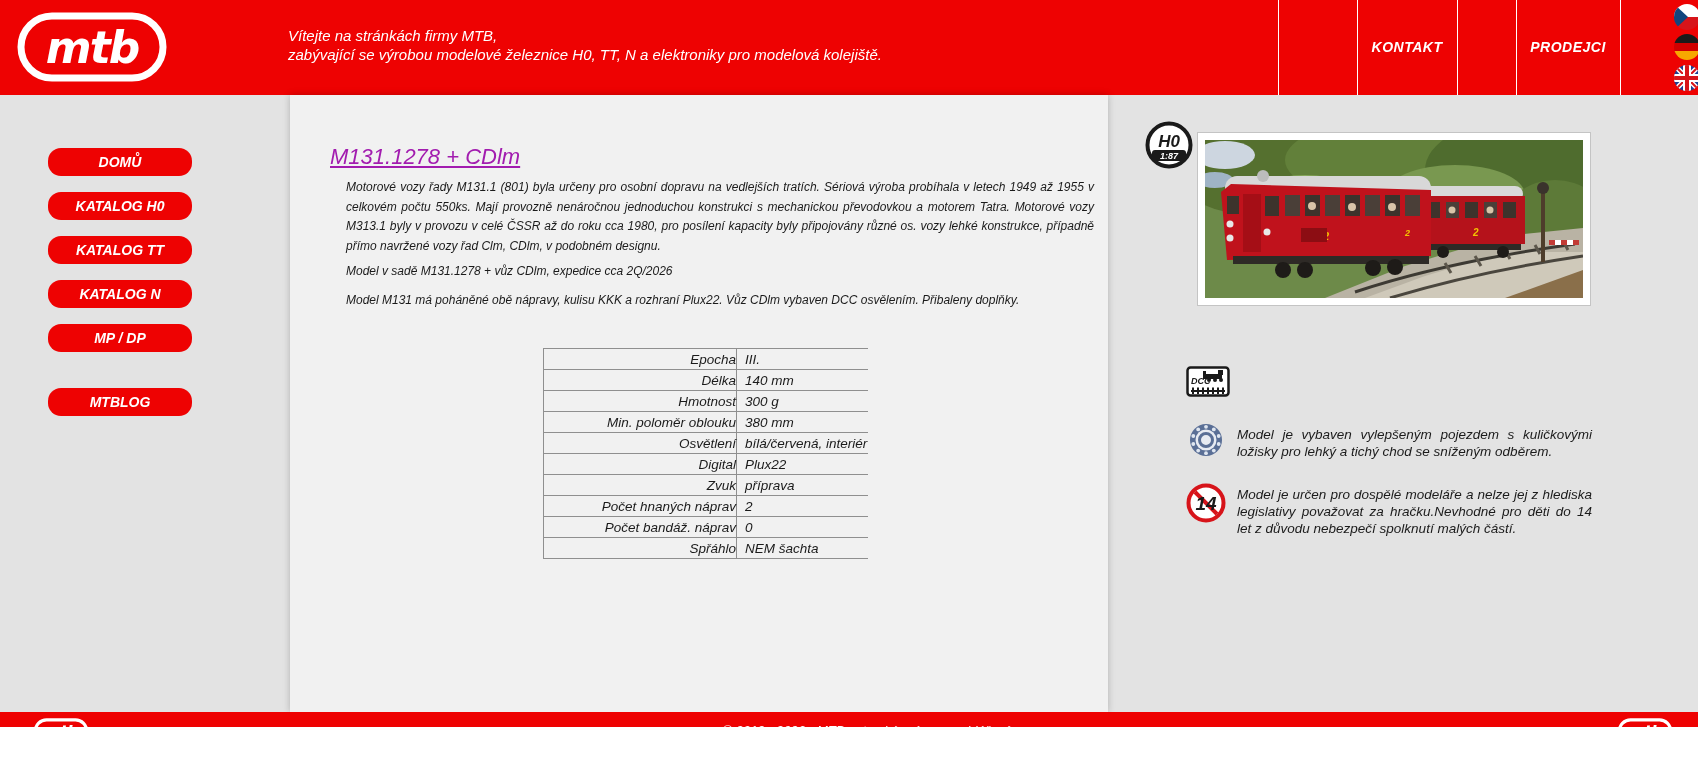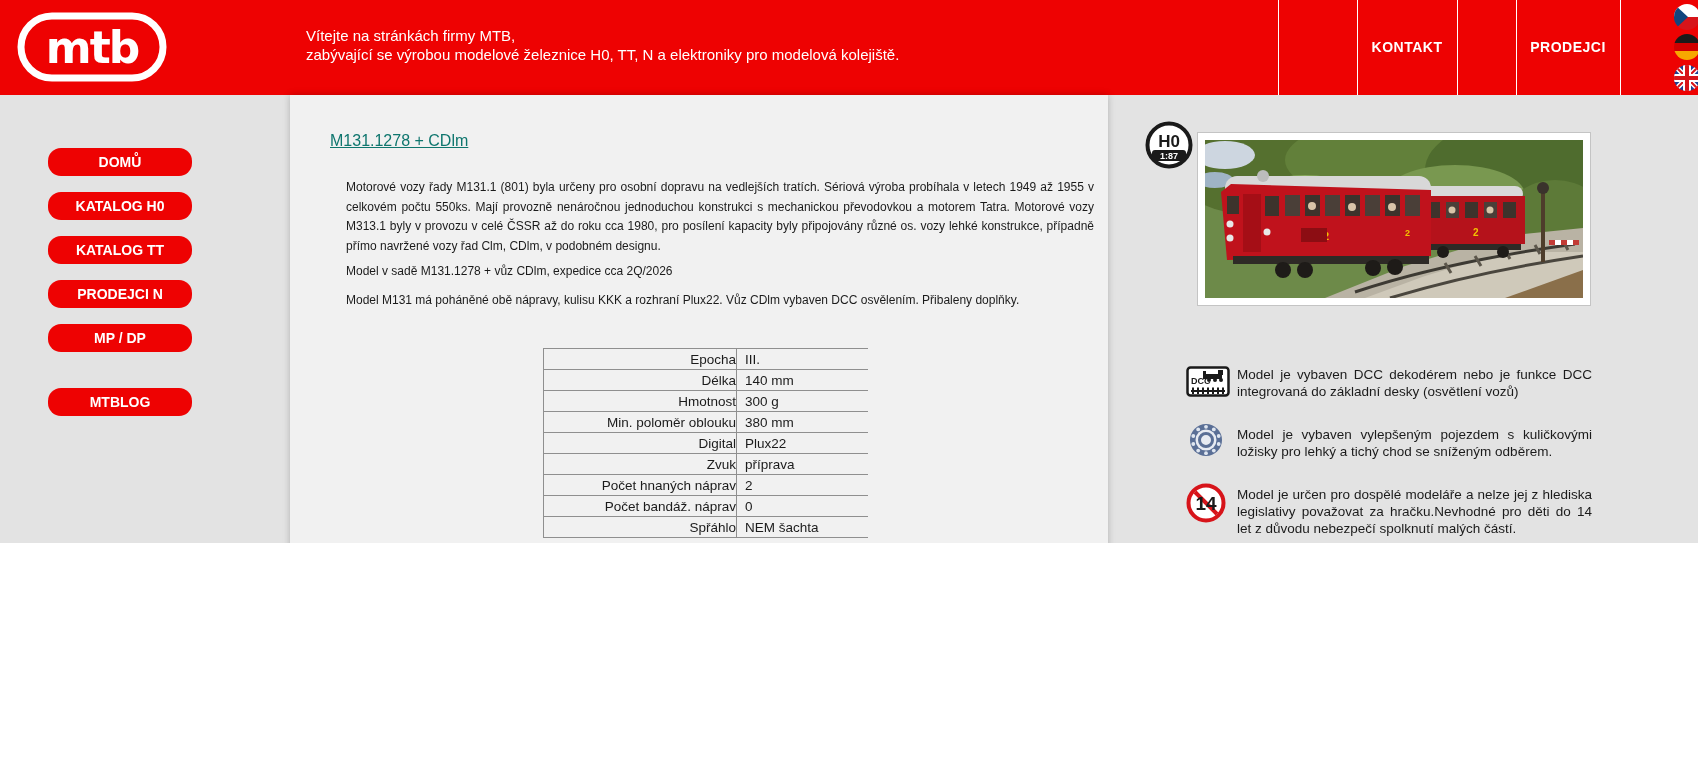--- a/index.html
+++ b/index.html
@@ -1,36 +1,37 @@
 <!DOCTYPE html>
 <html><head>
 <meta charset="utf-8">
 <style>
   html,body{margin:0;padding:0;}
   .page{
-    position:relative; width:1698px; height:543px; overflow:hidden;
+    position:relative; width:1698px; height:727px; overflow:hidden;
     background:#e3e3e3;
     font-family:"Liberation Sans","DejaVu Sans",sans-serif;
     color:#1b1b1b;
+    font-style:italic;
   }
   
   .header{position:absolute;left:0;top:0;width:1698px;height:95px;background:#ee0202;}
   .header-logo{position:absolute;left:16px;top:11px;}
-  .welcome{position:absolute;left:306px;top:26px;color:#fff;font-size:15px;line-height:19px;white-space:nowrap;}
+  .welcome{position:absolute;left:288px;top:26px;color:#fff;font-size:15px;line-height:19px;white-space:nowrap;}
   .hsep{position:absolute;top:0;width:1px;height:95px;background:#ffffff;}
   .hnav{position:absolute;top:0;height:95px;line-height:95px;text-align:center;color:#fff;
         font-size:14px;font-weight:bold;letter-spacing:.5px;cursor:pointer;}
   .flag{position:absolute;width:26px;height:26px;border-radius:50%;overflow:hidden;}
   
   .panel{position:absolute;left:290px;top:95px;width:818px;height:617px;background:#f1f1f1;
          box-shadow:0 0 7px rgba(0,0,0,.22);}
   .sbtn{position:absolute;left:48px;width:144px;height:28px;background:#ee0202;border-radius:13px;
         color:#fff;font-size:14px;font-weight:bold;text-align:center;line-height:28px;cursor:pointer;}
   
-  .title{position:absolute;left:330px;top:132px;font-size:16px;color:#0f766e;
+  .title{position:absolute;left:330px;top:144px;font-size:22px;color:#a21caf;
          text-decoration:underline;font-weight:normal;margin:0;}
   .para{position:absolute;left:330px;width:748px;font-size:12px;line-height:19.5px;
         text-align:justify;margin:16px;}
   .spec-table{position:absolute;left:543px;top:348px;border-collapse:collapse;font-size:13.5px;}
   .spec-table td{height:20px;padding:0 0 0 8px;border-bottom:1px solid #8f8f8f;vertical-align:middle;}
   .spec-table tr:first-child td{border-top:1px solid #8f8f8f;}
   .spec-table td.c1{width:184px;border-left:1px solid #8f8f8f;text-align:right;}
   .spec-table td.c2{width:123px;border-left:1px solid #8f8f8f;}
   
   .badge{position:absolute;left:1145px;top:121px;}
@@ -94,21 +95,21 @@
         <path d="M13,0 V26 M0,13 H26" stroke="#d7141a" stroke-width="4"></path>
       </svg>
     </div>
   </div>
 
   <div class="panel"></div>
 
   <div class="sbtn" style="top:148px">DOMŮ</div>
   <div class="sbtn" style="top:192px">KATALOG H0</div>
   <div class="sbtn" style="top:236px">KATALOG TT</div>
-  <div class="sbtn" style="top:280px">PRODEJCI N</div>
+  <div class="sbtn" style="top:280px">KATALOG N</div>
   <div class="sbtn" style="top:324px">MP / DP</div>
   <div class="sbtn" style="top:388px">MTBLOG</div>
 
   <h1 class="title">M131.1278 + CDlm</h1>
   <p class="para" style="top:162px">Motorové vozy řady M131.1 (801) byla určeny pro osobní dopravu na vedlejších tratích. Sériová výroba probíhala v letech 1949 až 1955 v celkovém počtu 550ks. Mají provozně nenáročnou jednoduchou konstrukci s mechanickou převodovkou a motorem Tatra. Motorové vozy M313.1 byly v provozu v celé ČSSR až do roku cca 1980, pro posílení kapacity byly připojovány různé os. vozy lehké konstrukce, případně přímo navržené vozy řad Clm, CDlm, v podobném designu.</p>
   <p class="para" style="top:246px">Model v sadě M131.1278 + vůz CDlm, expedice cca 2Q/2026</p>
   <p class="para" style="top:275px">Model M131 má poháněné obě nápravy, kulisu KKK a rozhraní Plux22. Vůz CDlm vybaven DCC osvělením. Přibaleny doplňky.</p>
 
   <table class="spec-table">
     <tbody>
@@ -120,20 +121,24 @@
           <td class="c1">Délka</td>
           <td class="c2">140 mm</td>
         </tr>
       <tr>
           <td class="c1">Hmotnost</td>
           <td class="c2">300 g</td>
         </tr>
       <tr>
           <td class="c1">Min. poloměr oblouku</td>
           <td class="c2">380 mm</td>
+        </tr>
+      <tr>
+          <td class="c1">Osvětlení</td>
+          <td class="c2">bílá/červená, interiér</td>
         </tr>
       <tr>
           <td class="c1">Digital</td>
           <td class="c2">Plux22</td>
         </tr>
       <tr>
           <td class="c1">Zvuk</td>
           <td class="c2">příprava</td>
         </tr>
       <tr>
@@ -248,21 +253,20 @@
       <line x1="5" y1="25" x2="39" y2="25"></line>
       <line x1="7" y1="21.5" x2="7" y2="28"></line>
         <line x1="12" y1="21.5" x2="12" y2="28"></line>
       <line x1="17" y1="21.5" x2="17" y2="28"></line>
         <line x1="22" y1="21.5" x2="22" y2="28"></line>
       <line x1="27" y1="21.5" x2="27" y2="28"></line>
         <line x1="32" y1="21.5" x2="32" y2="28"></line>
       <line x1="37" y1="21.5" x2="37" y2="28"></line>
     </g>
   </svg>
-  <p class="info-text" style="top:366px">Model je vybaven DCC dekodérem nebo je funkce DCC integrovaná do základní desky (osvětlení vozů)</p>
 
   <svg class="info-icon" style="left:1189px;top:423px" width="34" height="34" viewBox="0 0 34 34">
     <circle cx="17" cy="17" r="16" fill="#5a6f96"></circle>
     <circle cx="17" cy="17" r="10.5" fill="#e7ebf2"></circle>
     <circle cx="17" cy="17" r="6.5" fill="none" stroke="#5a6f96" stroke-width="3"></circle>
     <g fill="#dfe6f0">
       <circle cx="17" cy="3.8" r="1.9"></circle>
         <circle cx="24.8" cy="6.4" r="1.9"></circle>
       <circle cx="29.7" cy="13" r="1.9"></circle>
         <circle cx="29.7" cy="21" r="1.9"></circle>

